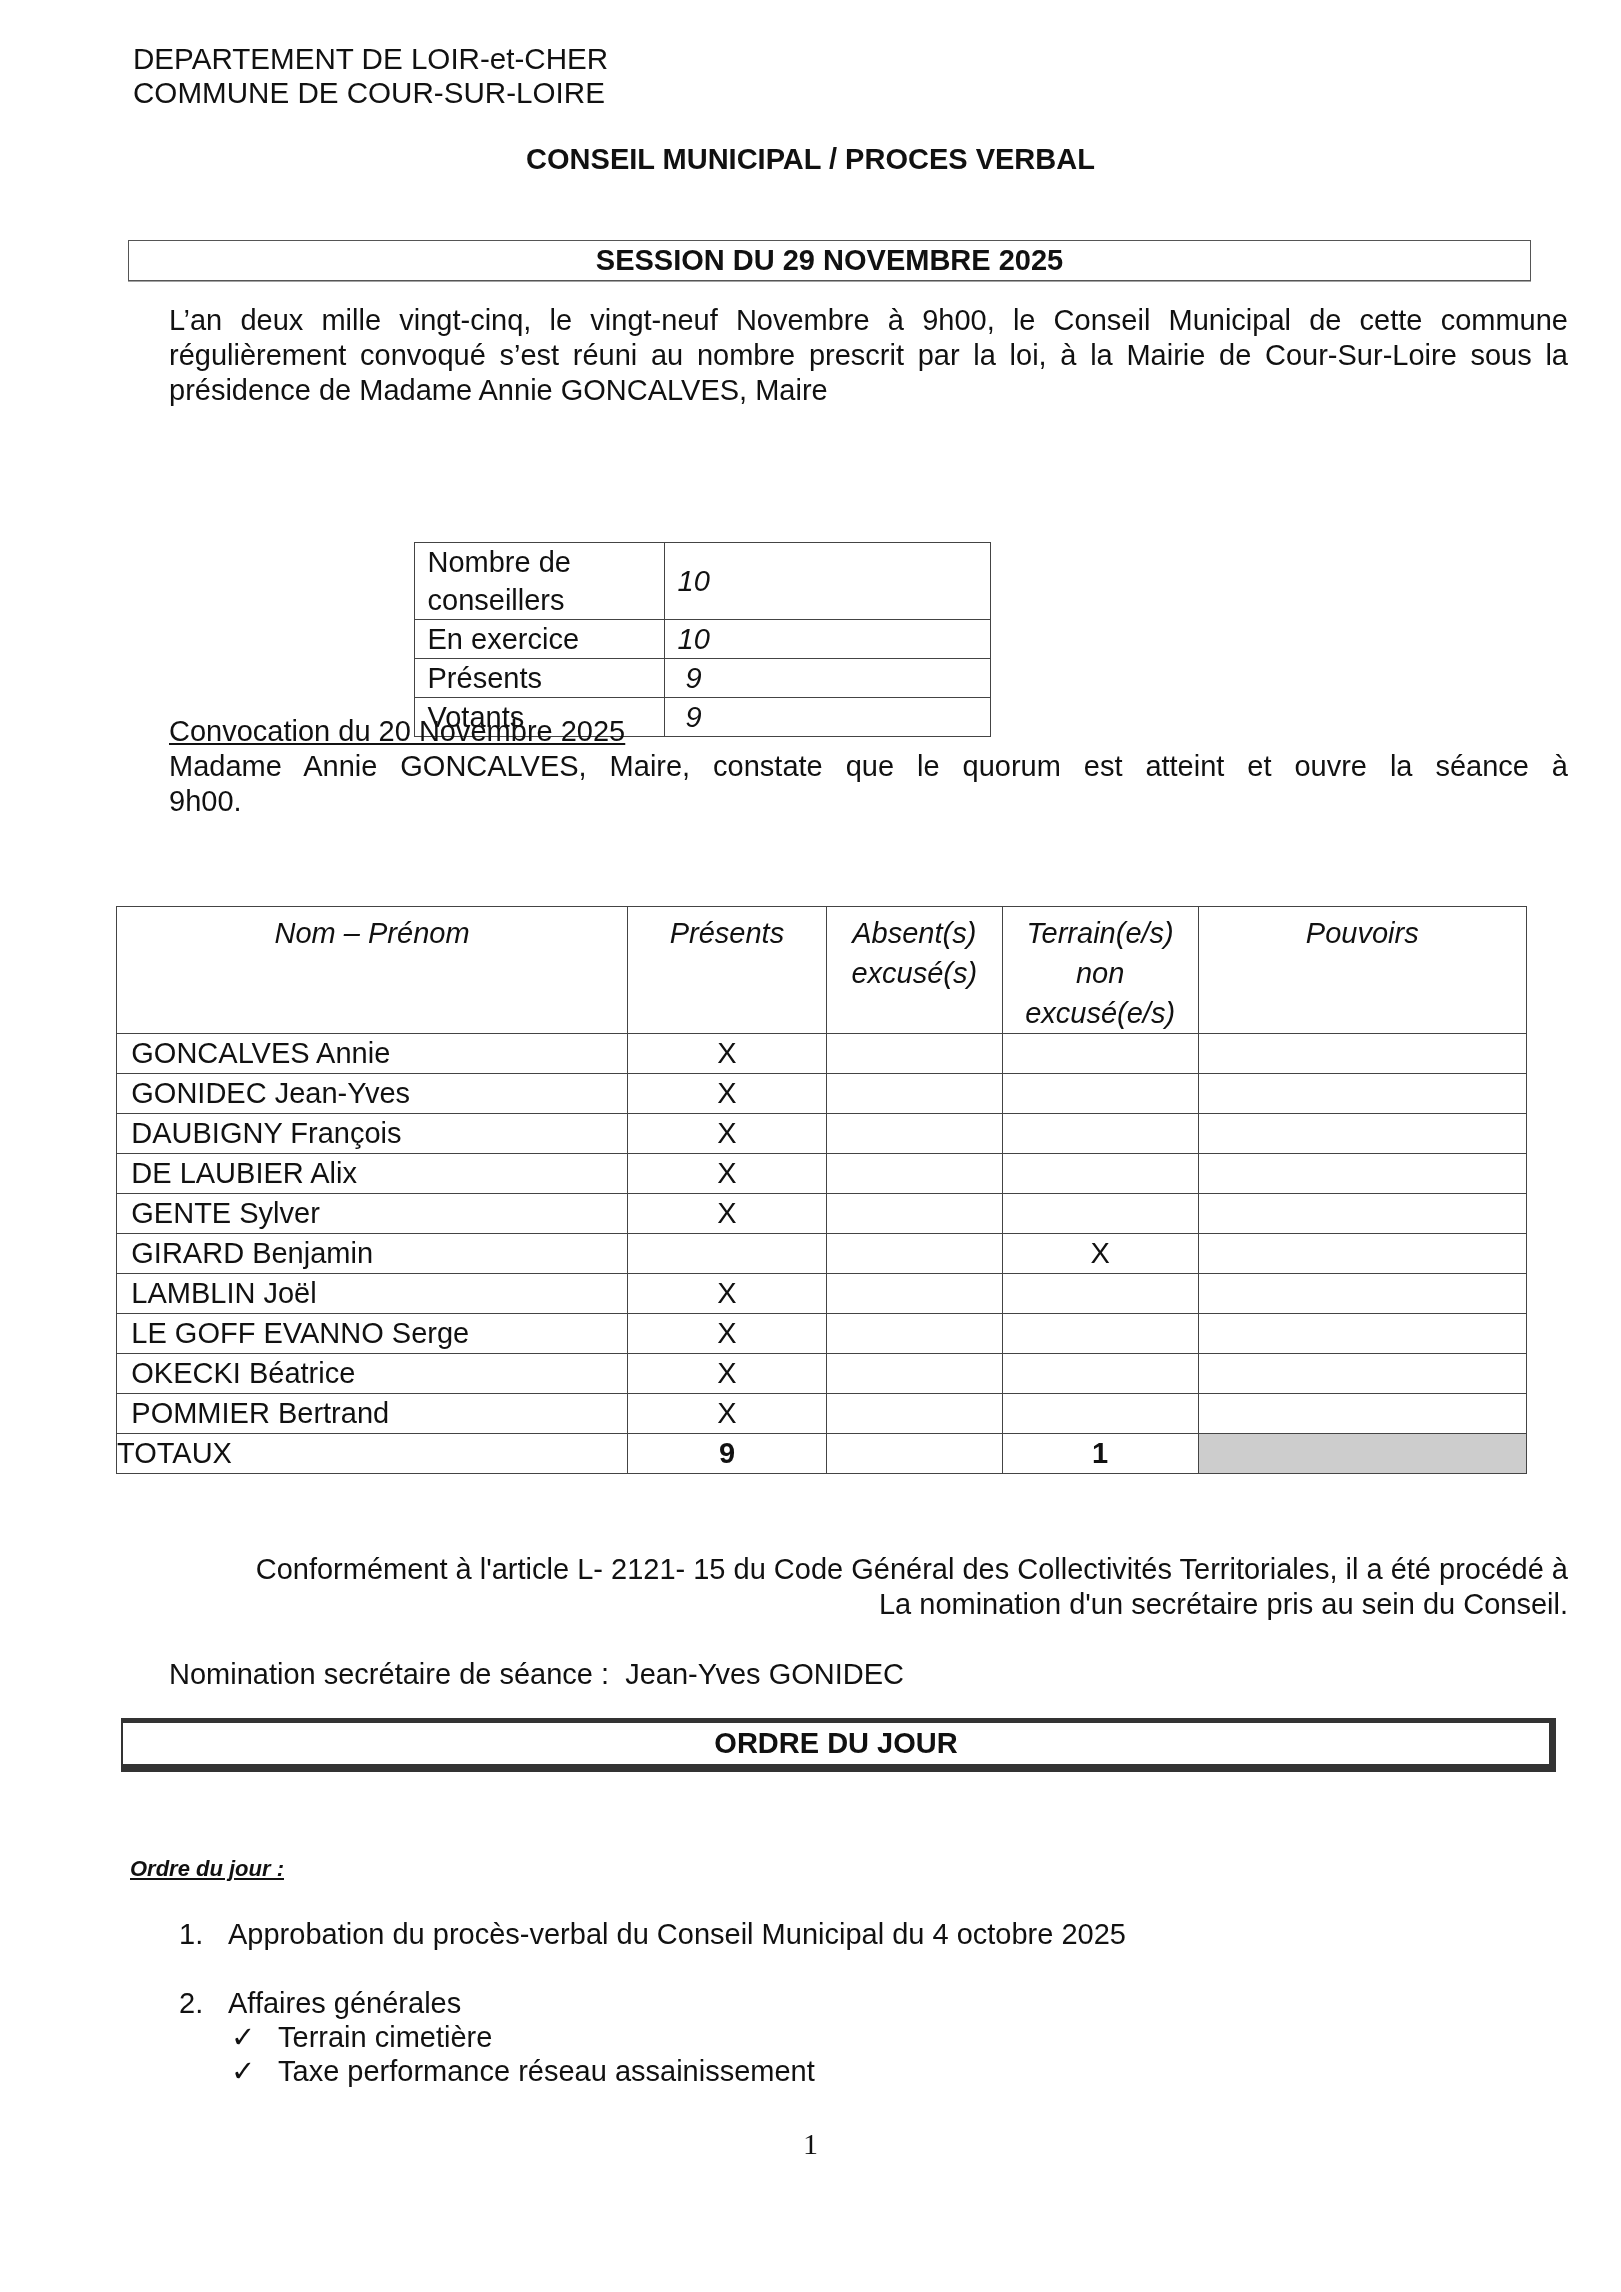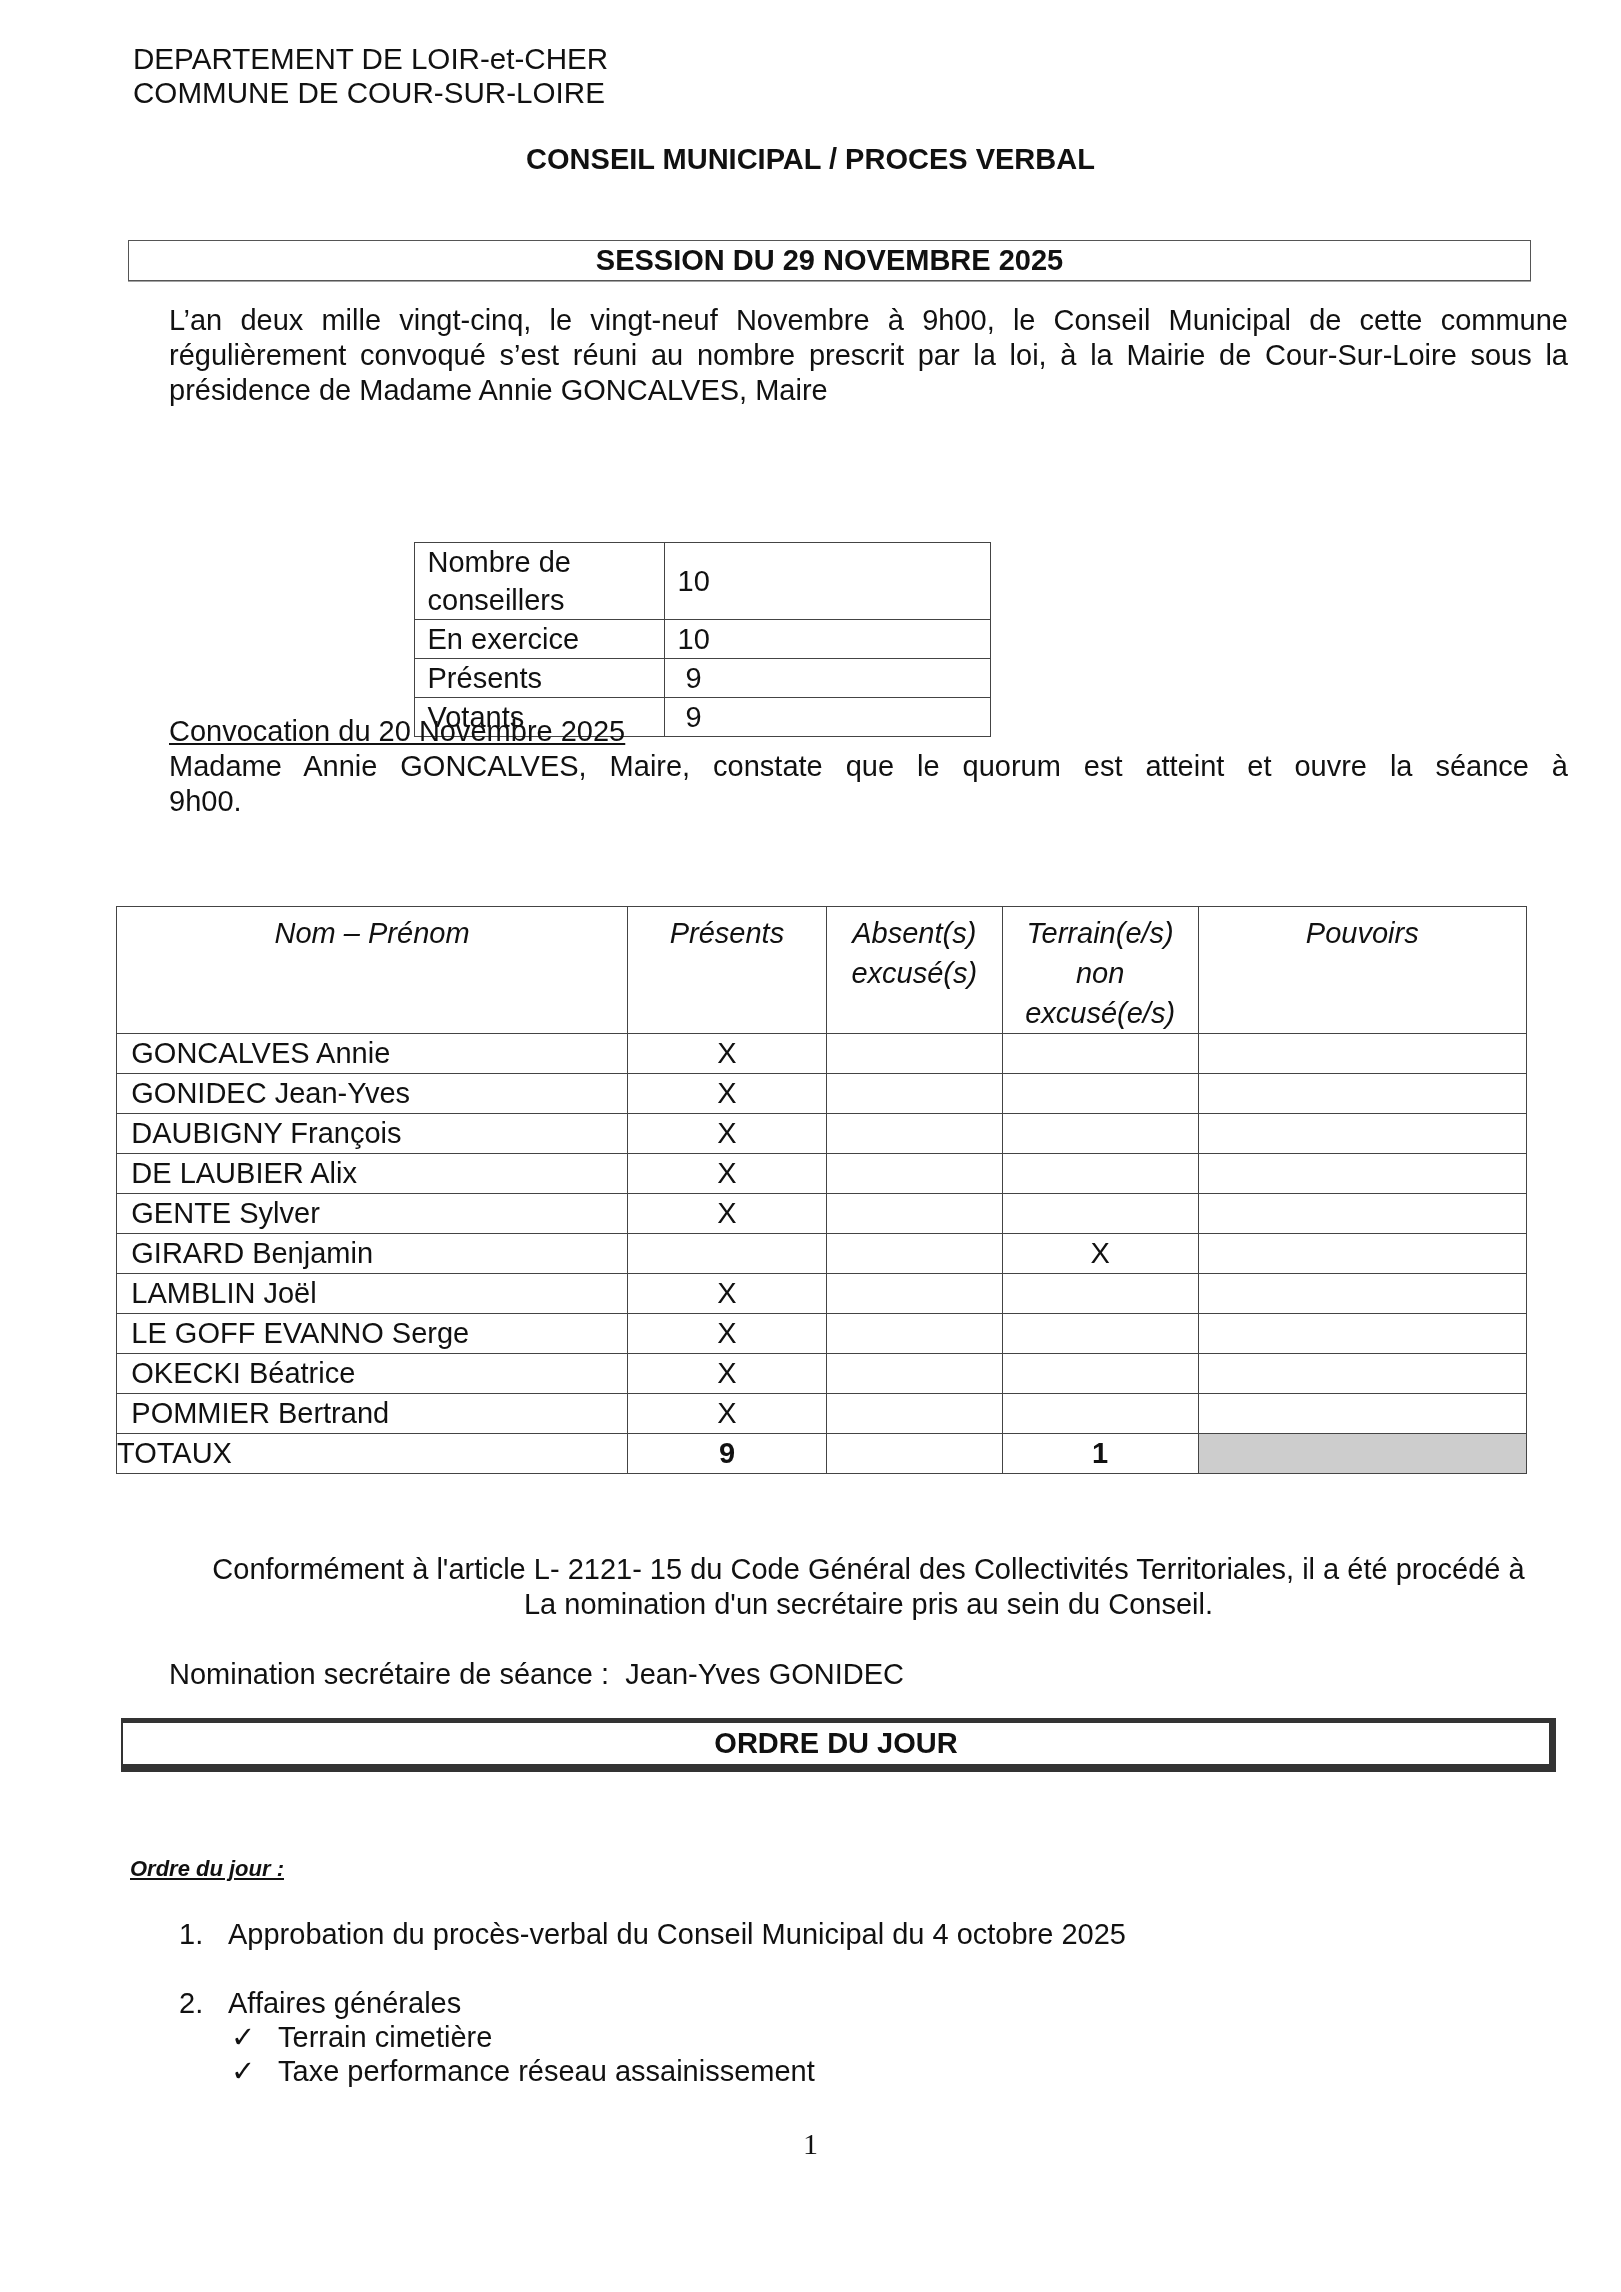--- a/index.html
+++ b/index.html
@@ -9,21 +9,21 @@
   .hdr { left: 133px; font-size: 29.6px; line-height: 36px; }
   .title { left: 0; width: 1621px; text-align: center; top: 143px; font-size: 29px; font-weight: bold; }
   .session-box { left: 128px; top: 224px; width: 1401px; height: 39px; border: 1.8px solid #555;
                  box-shadow: 0 0.9px 0 #999; text-align: center; font-weight: bold; font-size: 29px; line-height: 39px; margin-top: 16px; }
   .para { left: 133px; width: 1399px; font-size: 29px; line-height: 35px; text-align: justify; margin-left: 36px; }
   .just-line { text-align: justify; text-align-last: justify; }
   table { border-collapse: collapse; }
   .stats { left: 414px; top: 494px; margin-top: 48px; }
   .stats td { border: 1.8px solid #444; height: 38px; padding: 0 12.5px; font-size: 29px; line-height: 38px; }
   .stats td.lbl { width: 224px; }
-  .stats td.val { width: 300px; }
+  .stats td.val { width: 300px; font-style: italic; }
   .roll { left: 116px; top: 906px; width: 1411px; }
   .roll td, .roll th { border: 1.8px solid #444; font-size: 29px; padding: 0; }
   .roll th { font-style: italic; font-weight: normal; vertical-align: top; line-height: 40px; height: 119px; padding-top: 6px; }
   .roll td { height: 39px; line-height: 39px; }
   .roll td.name { padding-left: 14.3px; }
   .roll td.c { text-align: center; }
   .roll td.tot-label { padding-right: 12.5px; font-weight: normal; }
   .roll td.tot-val { text-align: center; font-weight: bold; }
   .roll td.shade { background: #cdcdcd; }
   .ordre-box { left: 121px; top: 1718px; width: 1426px; height: 41px; border-top: 5.4px solid #333;
@@ -175,21 +175,21 @@
   <tr>
     <td class="tot-label">TOTAUX</td>
     <td class="tot-val">9</td>
     <td class="tot-val"></td>
     <td class="tot-val">1</td>
     <td class="shade"></td>
   </tr>
 </tbody>
   </table>
 
-<div class="abs para" style="top:1552px; text-align:center">
+<div class="abs para" style="top:1552px; text-align:right">
   <div>Conformément à l'article L- 2121- 15 du Code Général des Collectivités Territoriales, il a été procédé à</div>
   <div>La nomination d'un secrétaire pris au sein du Conseil.</div>
 </div>
 
 <div class="abs para" style="top:1657px; text-align:left; white-space:pre">Nomination secrétaire de séance :  Jean-Yves GONIDEC</div>
 
 <div class="abs ordre-box">ORDRE DU JOUR</div>
 
 <div class="abs ordre-head">Ordre du jour :</div>
 

